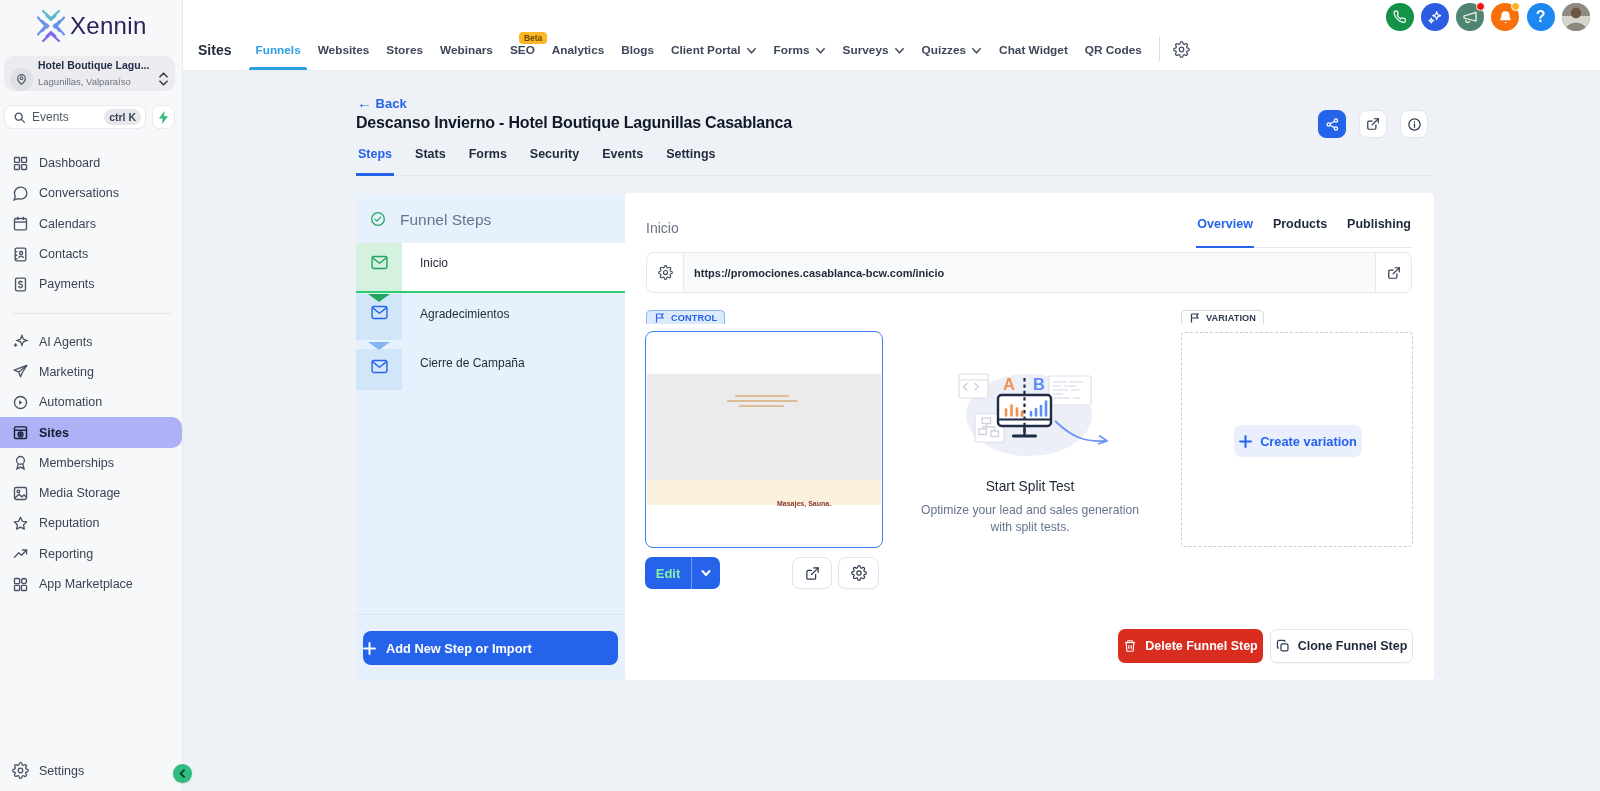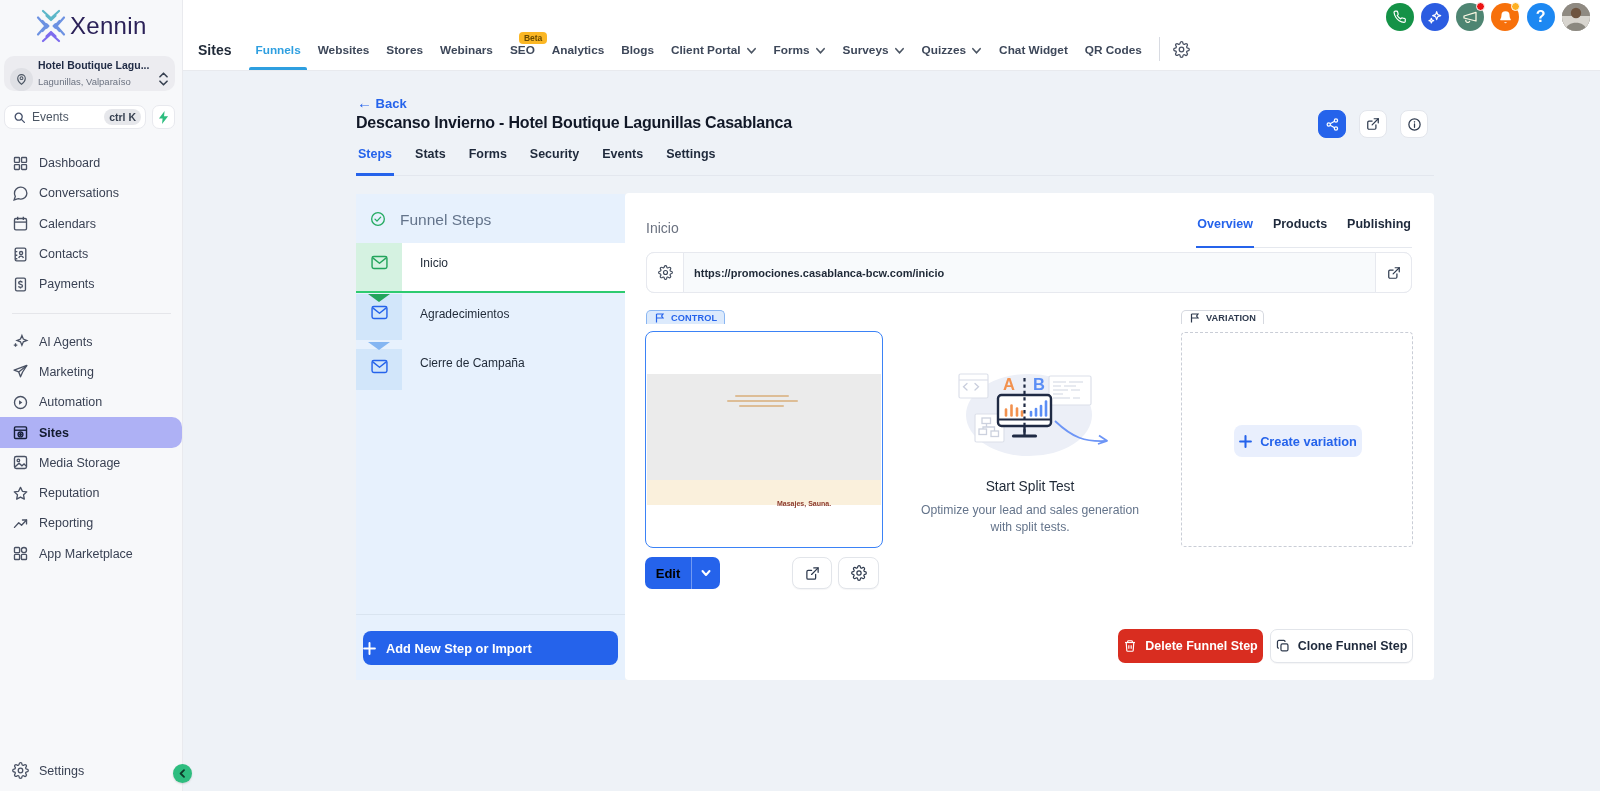--- a/index.html
+++ b/index.html
@@ -79,21 +79,21 @@
 #urlext { position:absolute; right:-1px; top:-1px; width:37px; height:41px; background:#fff; border:1px solid #e7e9ef; border-radius:0 8px 8px 0; display:flex; align-items:center; justify-content:center; color:#2e3a4e; }
 .chip { position:absolute; height:14px; display:flex; align-items:center; padding:0 7px; font-size:9.2px; font-weight:bold; border-radius:5px 5px 0 0; letter-spacing:0.1px; }
 .chip svg { margin-right:5px; }
 #chipctl { left:21px; top:117px; background:#dceafc; border:1px solid #8ab6f2; border-bottom:none; color:#2563eb; }
 #chipvar { left:556px; top:117px; background:#fff; border:1px solid #d6d9e0; border-bottom:none; color:#2e3a4e; }
 #preview { position:absolute; left:20px; top:138px; width:238px; height:217px; border:1.4px solid #3b82f6; border-radius:8px; background:#fff; overflow:hidden; }
 #pv-gray { position:absolute; left:1px; top:42px; width:234px; height:106px; background:#ebebeb; }
 #pv-cream { position:absolute; left:1px; top:148px; width:234px; height:25px; background:#faf0dc; }
 #pv-red { position:absolute; left:131px; top:168px; font-size:7px; font-weight:bold; color:#8c3a2c; }
 .pv-line { position:absolute; height:1.8px; background:#ddbd96; border-radius:1px; }
-#editbtn { position:absolute; left:20px; top:364px; width:75px; height:32px; background:#2563eb; border-radius:7px; display:flex; color:#000000; }
+#editbtn { position:absolute; left:20px; top:364px; width:75px; height:32px; background:#2563eb; border-radius:7px; display:flex; color:#86efac; }
 #editbtn .lbl { width:47px; display:flex; align-items:center; justify-content:center; font-size:13px; font-weight:bold; border-right:1px solid rgba(255,255,255,.35); }
 #editbtn .dd { flex:1; display:flex; align-items:center; justify-content:center; }
 #pvext { position:absolute; left:167px; top:364px; width:40px; height:32px; }
 #pvgear { position:absolute; left:213px; top:364px; width:41px; height:32px; }
 .wbtn { background:#fff; border:1px solid #e2e5ea; border-radius:8px; display:flex; align-items:center; justify-content:center; color:#2e3a4e; box-shadow:0 1px 1px rgba(16,24,40,.04); }
 
 #splitwrap { position:absolute; left:300px; top:160px; width:210px; text-align:center; }
 #splittitle { position:absolute; left:300px; top:286px; width:210px; text-align:center; font-size:13.8px; color:#1f2937; }
 #splitsub { position:absolute; left:263px; top:309px; width:284px; text-align:center; font-size:12.2px; color:#64748b; line-height:17px; }
 
@@ -195,20 +195,24 @@
     <div class="item"><svg width="17" height="17" viewBox="0 0 24 24" fill="none" stroke="currentColor" stroke-width="1.9">
             <circle cx="12" cy="12" r="8.5"></circle>
             <path d="M10 8.8l4.6 3.2-4.6 3.2z" fill="currentColor" stroke="none"></path>
           </svg>Automation</div>
     <div class="item active"><svg width="17" height="17" viewBox="0 0 24 24" fill="none" stroke="currentColor" stroke-width="2">
             <rect x="3.5" y="4" width="17" height="16.5" rx="1.5"></rect>
             <path d="M3.5 8.8h17"></path>
             <circle cx="12" cy="14.8" r="3.4"></circle>
             <path d="M12 12.8v4M10 14.8h4"></path>
           </svg>Sites</div>
+    <div class="item"><svg width="17" height="17" viewBox="0 0 24 24" fill="none" stroke="currentColor" stroke-width="1.9">
+            <circle cx="12" cy="9" r="5.5"></circle>
+            <path d="M8.8 13.5 7 21l5-2.6L17 21l-1.8-7.5"></path>
+          </svg>Memberships</div>
     <div class="item"><svg width="17" height="17" viewBox="0 0 24 24" fill="none" stroke="currentColor" stroke-width="1.9">
             <rect x="3.5" y="3.5" width="17" height="17" rx="2.5"></rect>
             <circle cx="9" cy="9" r="1.8"></circle>
             <path d="M4 18.5 L10 13 l4 3.6 3-2.6 3.5 3.5"></path>
           </svg>Media Storage</div>
     <div class="item"><svg width="17" height="17" viewBox="0 0 24 24" fill="none" stroke="currentColor" stroke-width="1.9" stroke-linejoin="round">
             <path d="M12 3.3l2.7 5.6 6.1.8-4.5 4.2 1.1 6.1L12 17l-5.4 3 1.1-6.1L3.2 9.7l6.1-.8z"></path>
           </svg>Reputation</div>
     <div class="item"><svg width="17" height="17" viewBox="0 0 24 24" fill="none" stroke="currentColor" stroke-width="1.9" stroke-linecap="round" stroke-linejoin="round">
             <path d="M3.5 17.5 L9.5 11 l4 3.5 L20.5 7"></path>

